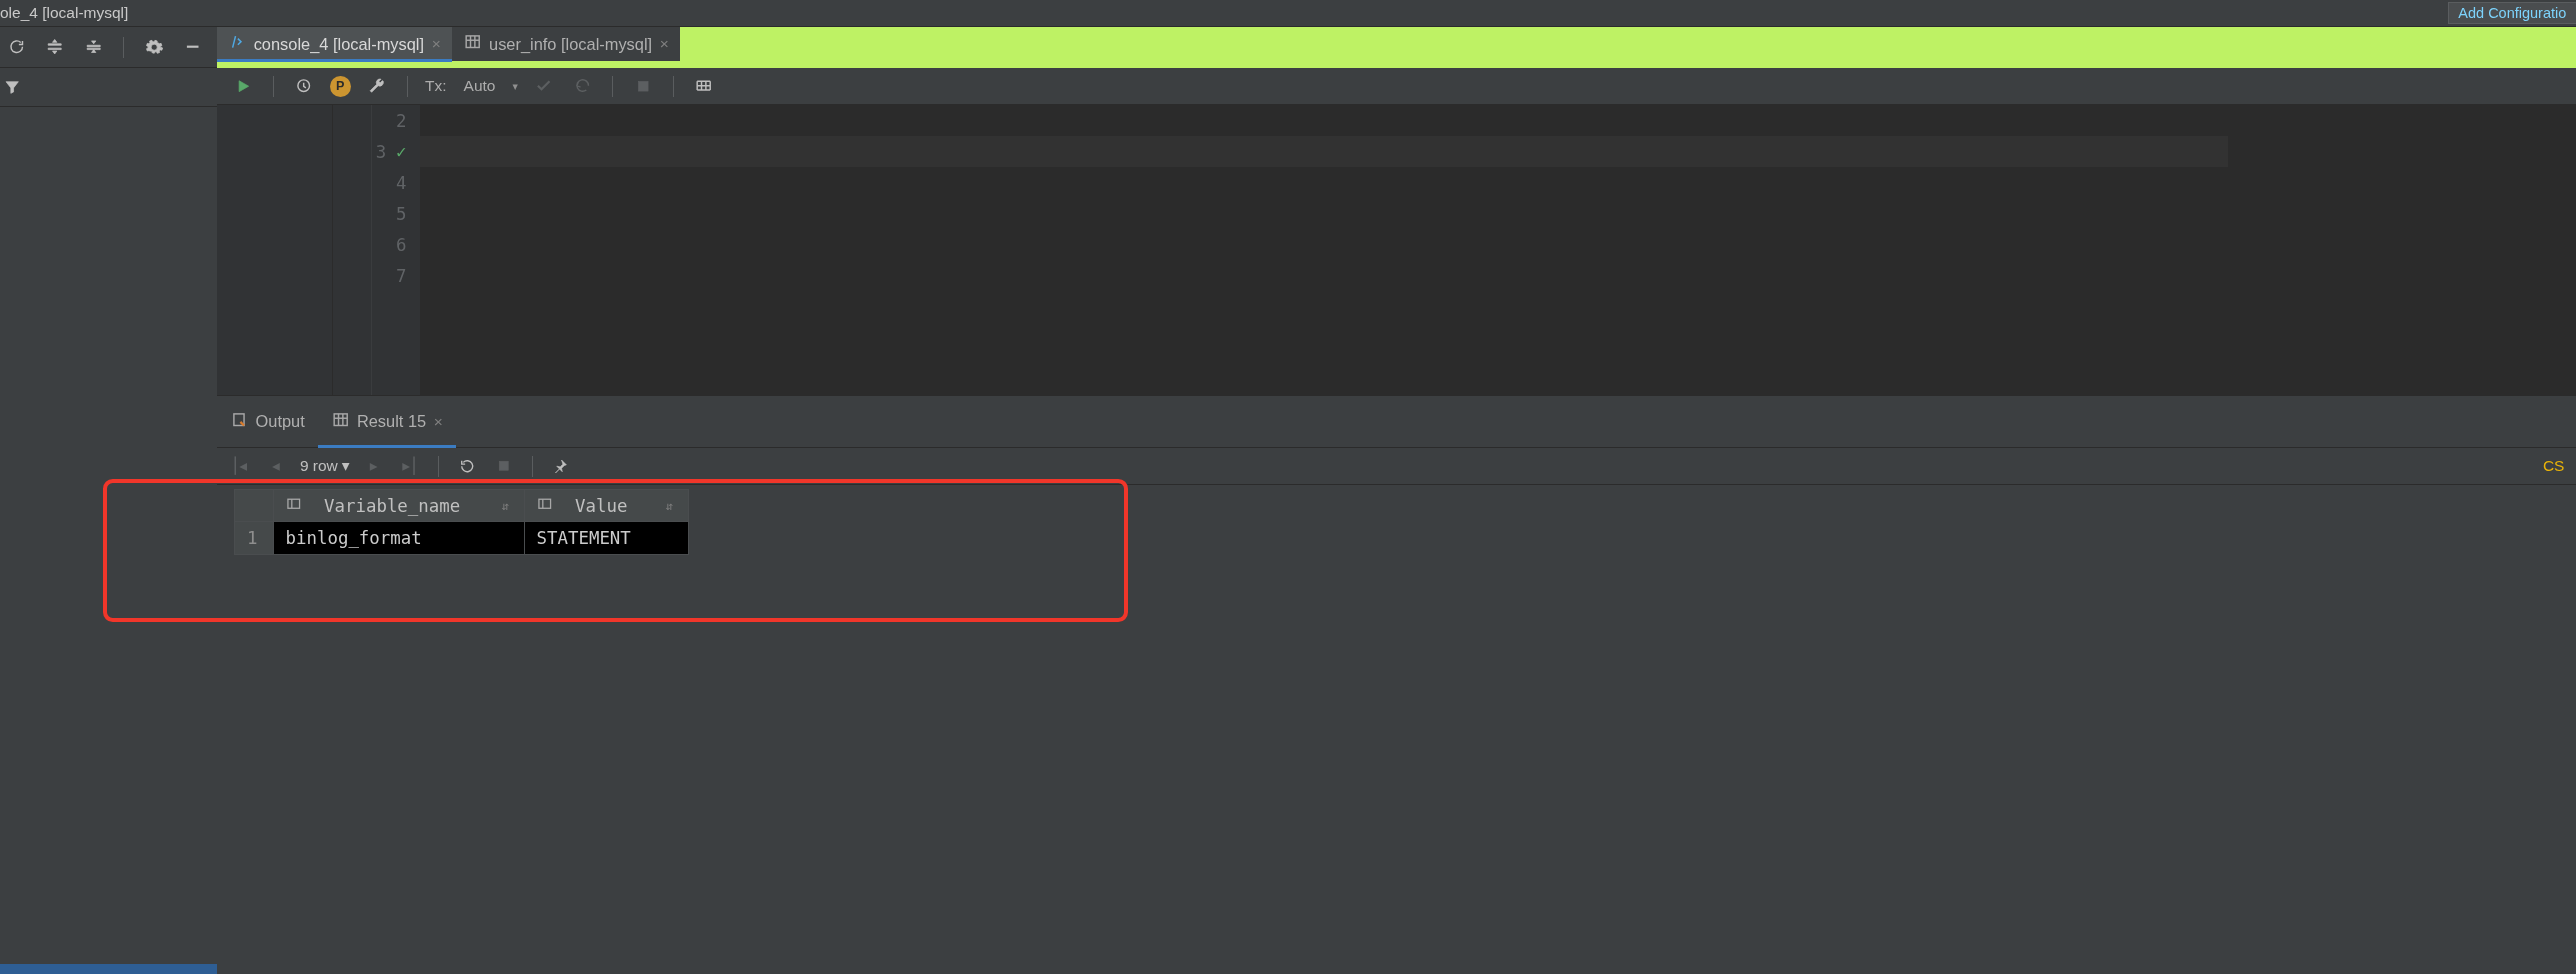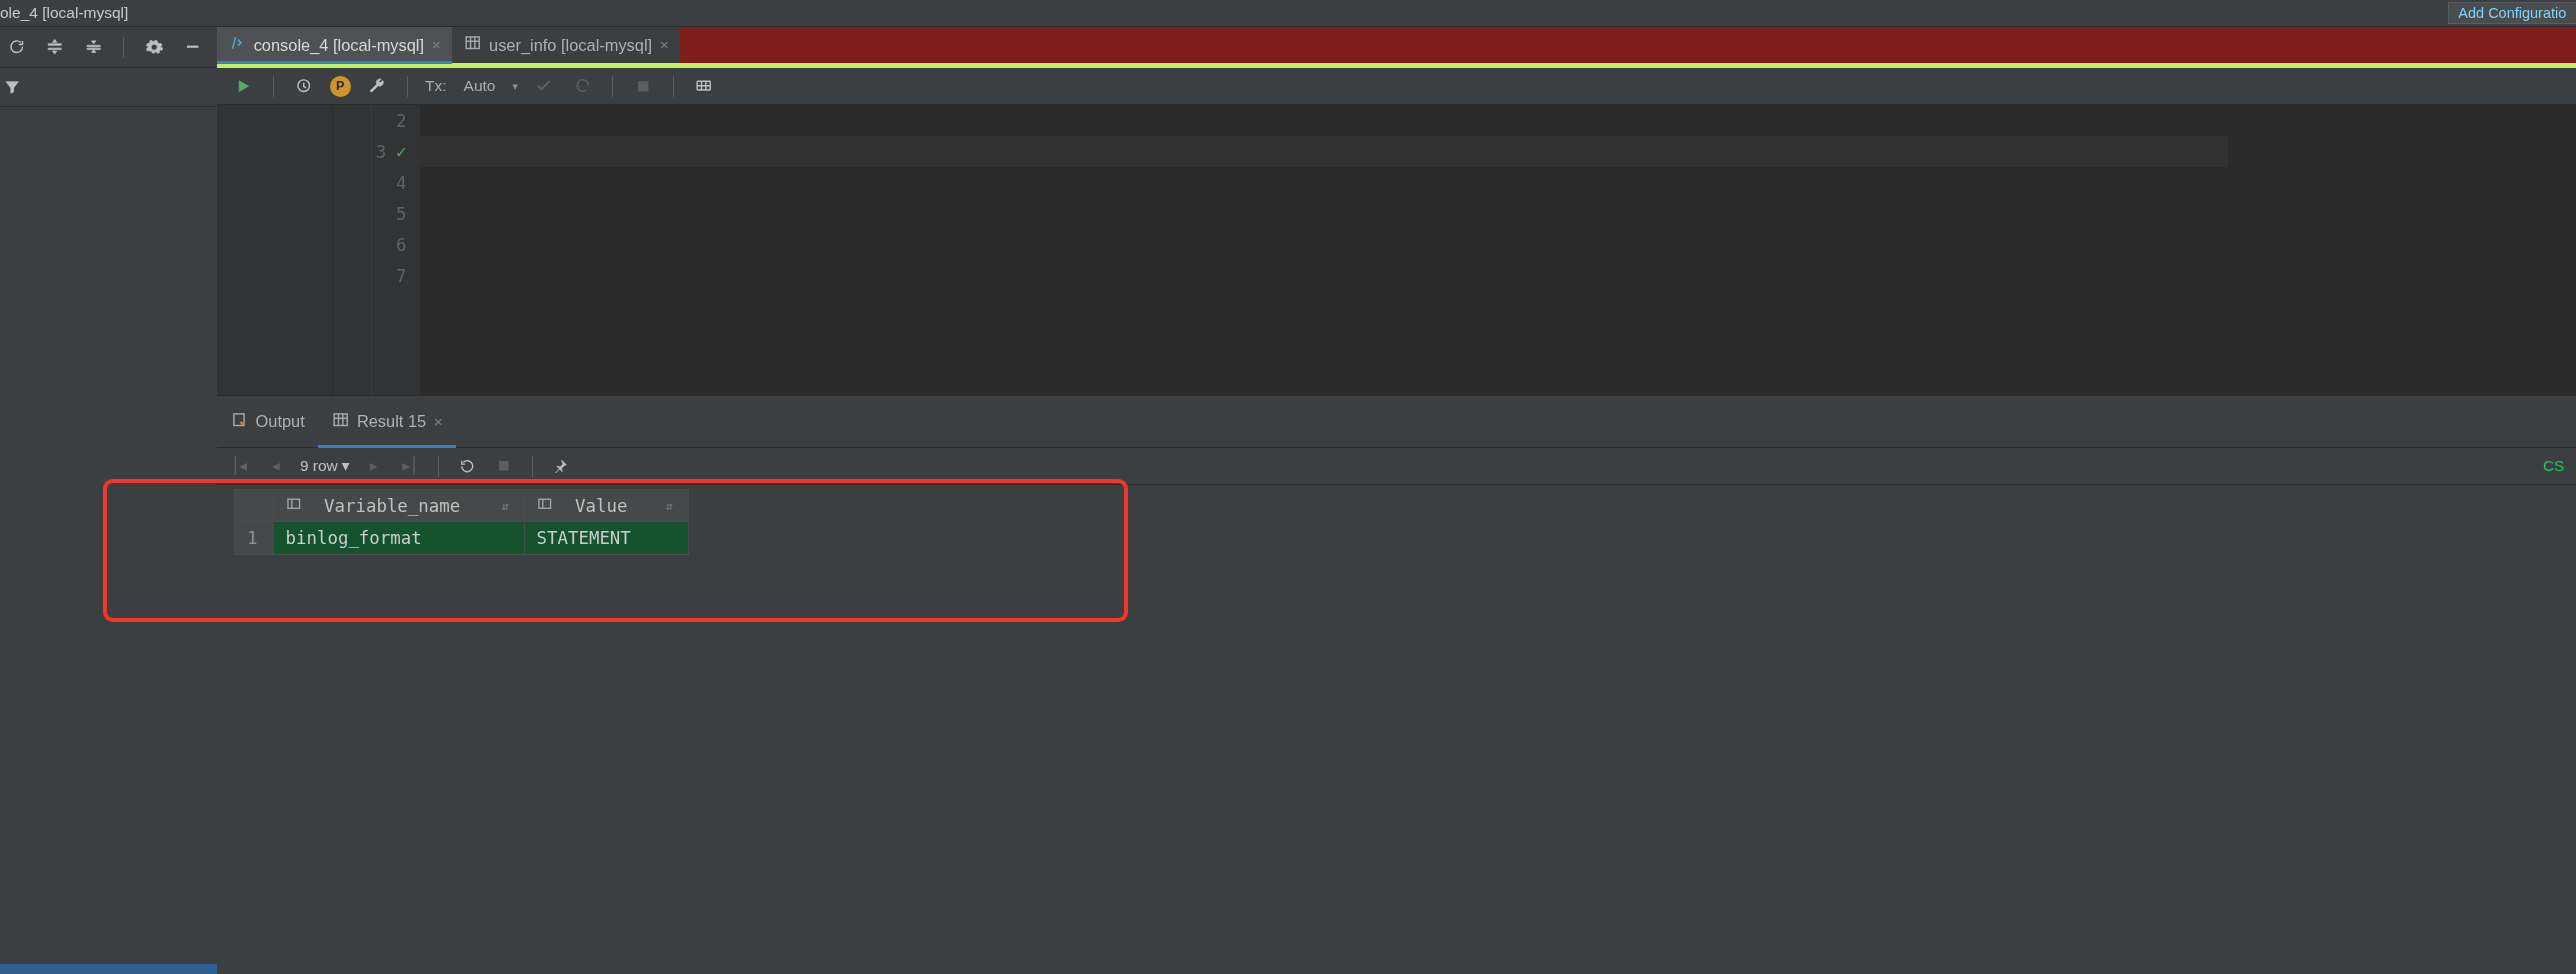--- a/index.html
+++ b/index.html
@@ -78,22 +78,22 @@
     display: flex;
     flex-direction: column;
     min-width: 0;
   }
 
   
   .tab-strip {
     height: 41px;
     display: flex;
     align-items: stretch;
-    background: #7f1d1d;
-    border-bottom: 5px solid #bef264;
+    background: #bef264;
+    border-bottom: 7px solid #bef264;
   }
   .editor-tab {
     display: flex;
     align-items: center;
     gap: 7.7px;
     padding: 0 11.6px;
     font-size: 16.4px;
     color: #b0b0b0;
     cursor: pointer;
     position: relative;
@@ -249,21 +249,21 @@
     gap: 11.6px;
     padding: 0 9.7px;
     border-bottom: 1px solid #2b2b2b;
     color: #a7a7a7;
     font-size: 15.5px;
   }
   .rows-label { color: #c0c0c0; display: flex; align-items: center; gap: 3.9px; cursor: pointer; }
   .nav-dim { color: #5c5f61; }
   .right-link {
     margin-left: auto;
-    color: #22c55e;
+    color: #eab308;
     padding-right: 1.9px;
   }
 
   
   .results-body {
     flex: 1;
     position: relative;
     background: #3c3f41;
   }
   .results-grid {
@@ -275,21 +275,21 @@
     border-collapse: collapse;
     font-family: "Menlo","Consolas",monospace;
     font-size: 17.4px;
     color: #cccccc;
   }
   .grid-table th, .grid-table td {
     border: 1px solid #4a4d4f;
     padding: 5.8px 15.5px 5.8px 11.6px;
     text-align: left;
     font-weight: normal;
-    background: #14532d;
+    background: #000000;
   }
   .grid-table thead th {
     background: #45494a;
     color: #c0c0c0;
   }
   .grid-table .rownum {
     background: #45494a;
     color: #8e8e8e;
     text-align: right;
     width: 35px;

